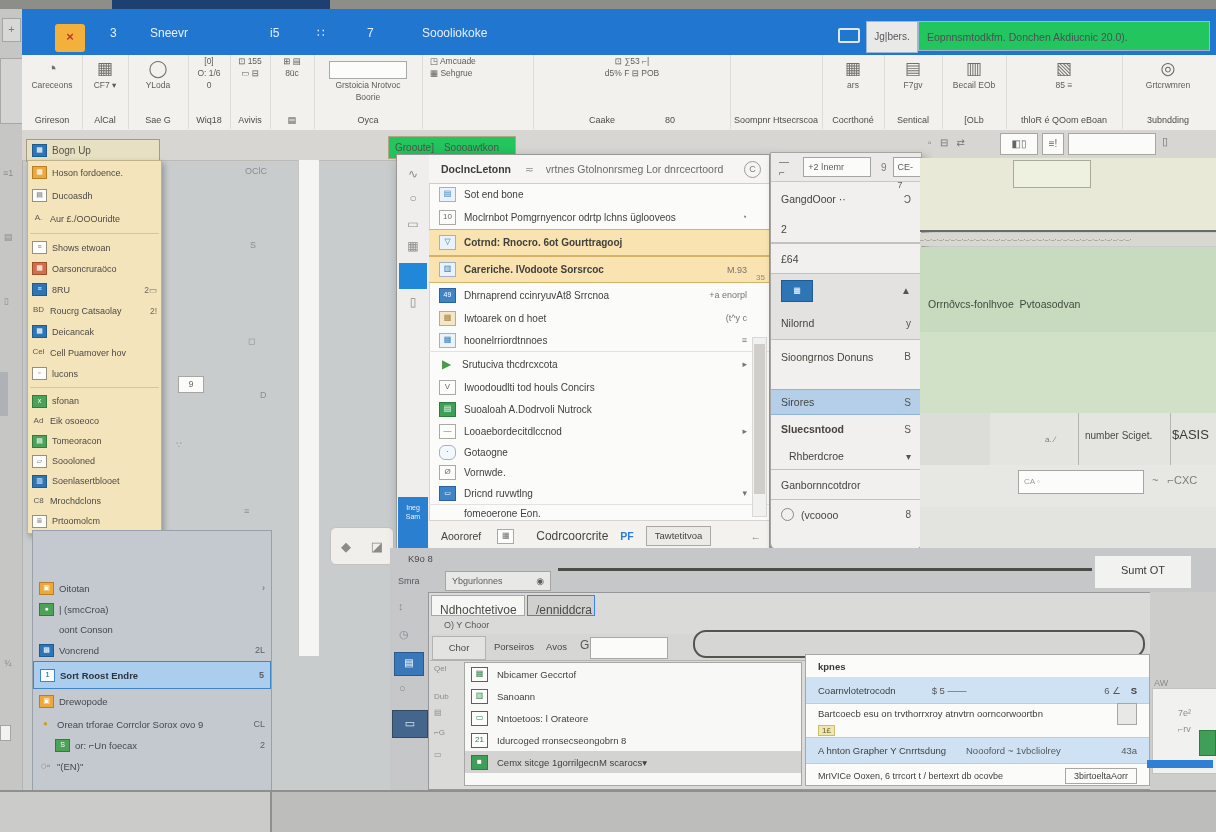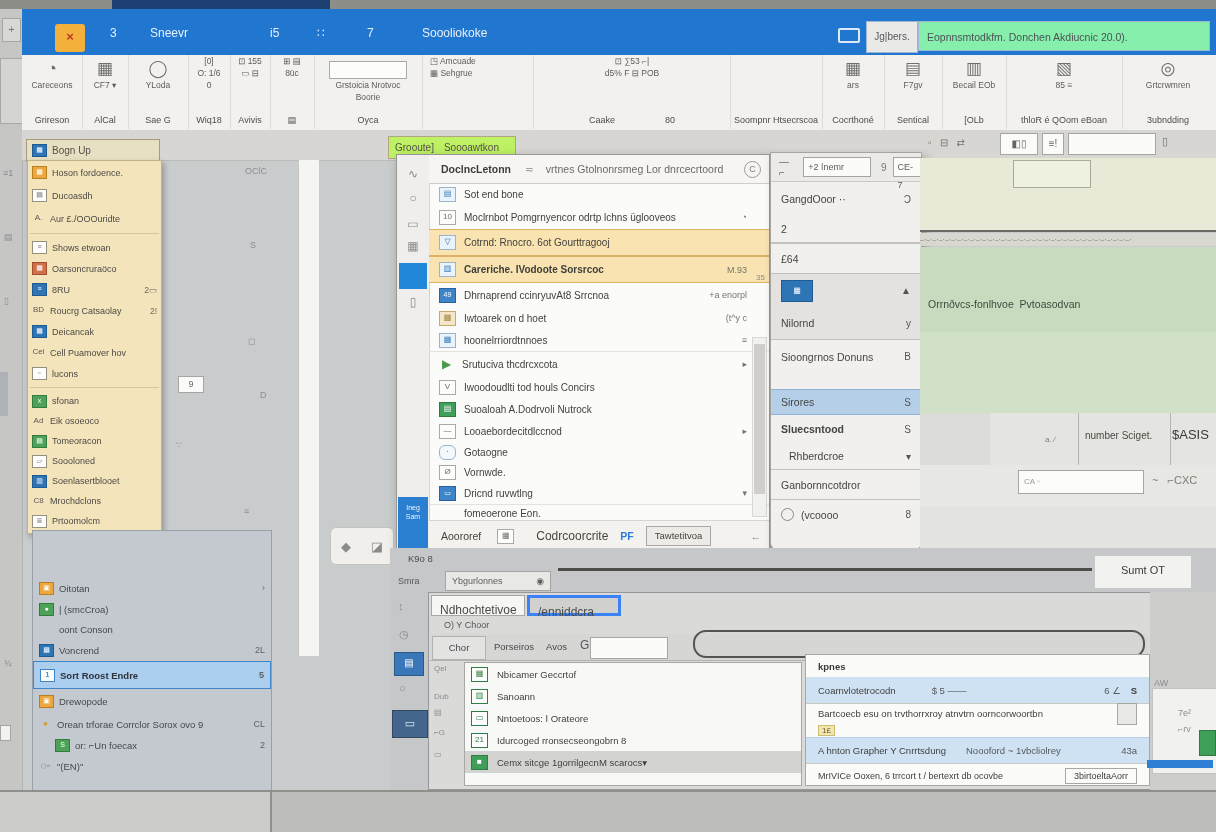--- a/index.html
+++ b/index.html
@@ -15,36 +15,36 @@
   
   .rail{left:0;top:9px;width:22px;height:781px;background:#c6c6c4;border-right:1px solid #b2b2b0}
   .railbox{left:0;top:58px;width:21px;height:64px;background:#d4d4d2;border:1px solid #a8a8a6}
   
   .titlebar{left:22px;top:9px;width:1194px;height:46px;background:#2176d0;color:#e8f0fa;font-size:12px}
   .xlicon{left:55px;top:24px;width:30px;height:28px;background:#f3b13c;border-radius:3px;
           color:#b93a2c;font-weight:bold;font-size:13px;text-align:center;line-height:26px}
   .winbox{left:838px;top:28px;width:18px;height:11px;border:2px solid #dce9f8;border-radius:2px}
   .searchpref{left:866px;top:21px;width:50px;height:30px;background:#e9e9e7;border:1px solid #9fb6d2;
               color:#55585c;font-size:10px;line-height:30px;text-align:center}
-  .searchbox{left:918px;top:21px;width:292px;height:30px;background:#86efac;border:1px solid #9fb6d2;
+  .searchbox{left:918px;top:21px;width:292px;height:30px;background:#22c55e;border:1px solid #9fb6d2;
              color:#4d5156;font-size:10.5px;line-height:30px;padding-left:8px;box-sizing:border-box}
   
   .ribbon{left:22px;top:55px;width:1194px;height:75px;background:#f2f1ee;border-bottom:1px solid #bcbbb8}
   .rg{position:absolute;top:0;height:74px;border-right:1px solid #dddcd8;text-align:center;color:#5c5c59}
   .rg .rgicon{display:block;font-size:17px;line-height:20px;margin:4px auto 0;color:#6f6f6c}
   .rg .rglines{white-space:pre-line;font-size:8.5px;line-height:11px;margin-top:2px}
   .rg .rgfoot{position:absolute;bottom:4px;left:0;right:0;font-size:9px;color:#4c4c49;white-space:pre;overflow:hidden}
   .rginput{display:block;width:70%;height:16px;margin:6px auto 0;background:#fcfcfb;border:1px solid #a9a9a6}
   
   .band2{left:22px;top:130px;width:1194px;height:30px;background:#d7d6d2;border-bottom:1px solid #bbbab6}
   .fxb{position:absolute;top:133px;height:22px;background:#fbfbfa;border:1px solid #a5a5a2;box-sizing:border-box;
        font-size:10px;line-height:20px;text-align:center;color:#666}
   
   .lefttab{left:26px;top:139px;width:132px;height:21px;background:#e8e0c2;border:1px solid #a89c78;font-size:10px;color:#55514a}
-  .dlgtab{left:388px;top:136px;width:126px;height:21px;background:#bef264;border:1px solid #b1a682;font-size:10px;color:#55514a}
+  .dlgtab{left:388px;top:136px;width:126px;height:21px;background:#22c55e;border:1px solid #b1a682;font-size:10px;color:#55514a}
   .whitestrip{left:298px;top:160px;width:20px;height:496px;background:#f5f5f4;border-left:1px solid #c6c6c3}
   
   .cream{left:27px;top:160px;width:133px;height:372px;background:#f4e4bc;border:1px solid #c0b28a;
          box-shadow:2px 3px 6px rgba(0,0,0,.28);overflow:hidden}
   .cmi{display:flex;align-items:center;height:21px;padding:0 4px;font-size:9px;color:#4c4a44}
   .cmi .lbl{flex:1;overflow:hidden;white-space:nowrap}
   .cmi .rt{color:#6c6a60;font-size:8.5px}
   .ci{width:13px;height:11px;margin-right:5px;flex:none;border:1px solid #96917f;background:#fdfdfc;
       font-size:7px;line-height:10px;text-align:center;color:#777}
   .ci.or{background:#eaa83e;border-color:#b97f22;color:#fff}
@@ -387,21 +387,21 @@
         <span class="di">▤</span>
         <span class="lbl">Sot end bone</span>
       </div>
     <div class="dmi" style="height:24px">
         <span class="di plain">10</span>
         <span class="lbl">Moclrnbot Pomgrnyencor odrtp lchns üglooveos</span>
         <span class="rt">◔</span>
       </div>
     <div class="dmi hl" style="height:27px">
         <span class="di">▽</span>
-        <span class="lbl" style="font-weight:normal">Cotrnd: Rnocro. 6ot Gourttragooj</span>
+        <span class="lbl" style="font-weight:bold">Cotrnd: Rnocro. 6ot Gourttragooj</span>
       </div>
     <div class="dmi hl" style="height:27px">
         <span class="di">▥</span>
         <span class="lbl" style="font-weight:bold">Careriche. IVodoote Sorsrcoc</span>
         <span class="rt">M.93</span>
       </div>
     <div class="dmi" style="height:24px">
         <span class="di solid">49</span>
         <span class="lbl">Dhrnaprend ccinryuvAt8 Srrcnoa</span>
         <span class="rt">+a enorpl</span>
@@ -550,21 +550,21 @@
 <div class="abs submit">Sumt OT</div>
 
 <span class="t stray" style="left:398px;top:600px;font-size:11px">↕</span>
 <span class="t stray" style="left:399px;top:628px;font-size:11px">◷</span>
 <div class="abs blueicon">▤</div>
 <span class="t stray" style="left:399px;top:682px;font-size:11px">○</span>
 <div class="abs printer">▭</div>
 
 <div class="abs bwin"></div>
 <div class="btab abs" style="left:431px;top:595px;width:94px;background:#f6f6f4;border:1px solid #a7a7a4">Ndhochtetivoe</div>
-<div class="btab abs" style="left:527px;top:595px;width:94px;background:#d0d0ce;border:3px solid #3b82f6">/enniddcra</div>
+<div class="btab abs" style="left:527px;top:595px;width:68px;background:#d0d0ce;border:1px solid #3b82f6">/enniddcra</div>
 <span class="t" style="left:444px;top:620px;font-size:9px;color:#55585b">O) Y Choor</span>
 <div class="abs colrow"></div>
 <div class="abs" style="left:432px;top:636px;width:52px;height:22px;background:#e3e3e1;border:1px solid #b2b2af;font-size:9.5px;line-height:21px;text-align:center;color:#45484b">Chor</div>
 <span class="t" style="left:494px;top:641px;font-size:9.5px;color:#45484b">Porseiros</span>
 <span class="t" style="left:546px;top:641px;font-size:9.5px;color:#45484b">Avos</span>
 <span class="t" style="left:580px;top:638px;font-size:12px;color:#55585b">G</span>
 <div class="abs" style="left:590px;top:637px;width:76px;height:20px;background:#fbfbfa;border:1px solid #a7a7a4"></div>
 <div class="abs capsule"></div>
 
 <span class="t stray" style="left:434px;top:664px;font-size:8px">Qel</span>

